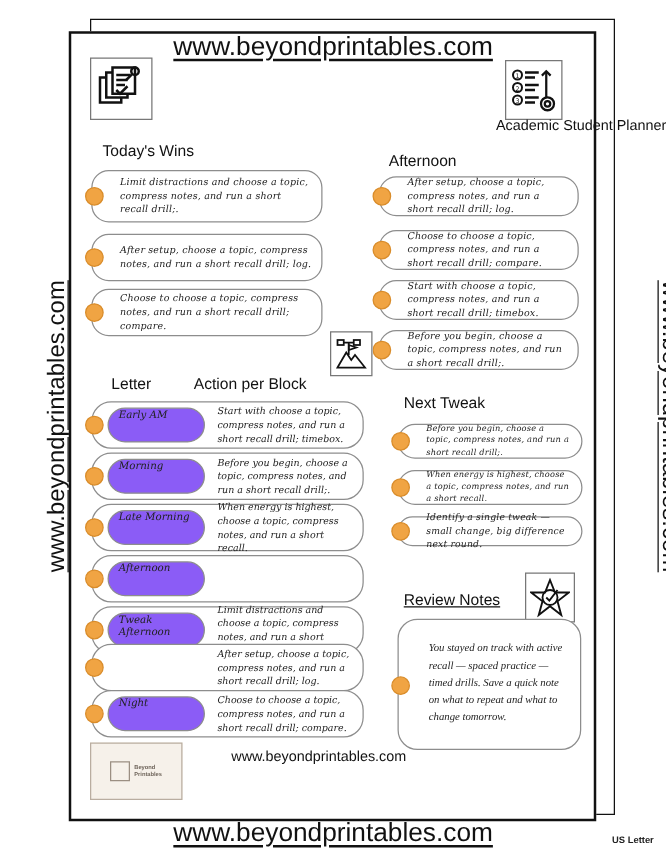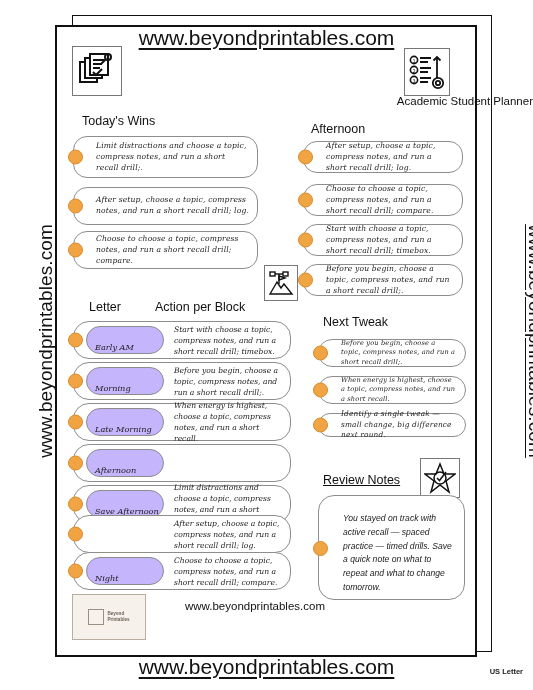--- a/index.html
+++ b/index.html
@@ -80,41 +80,41 @@
     left:-6px;top:50%;transform:translateY(-50%);
   }
 
   
   .blk{
     position:absolute;border:1px solid #8d8d8d;border-radius:16px;background:#fff;
     box-sizing:border-box;
   }
   .blk .cap{
     position:absolute;left:12px;top:50%;transform:translateY(-50%);
-    width:78px;height:28px;border:1px solid #8d8d8d;border-radius:14px;background:#c4b5fd;
-    display:flex;align-items:flex-end;padding-left:8px;box-sizing:border-box;
+    width:78px;height:28px;border:1px solid #8d8d8d;border-radius:14px;background:#8b5cf6;
+    display:flex;align-items:flex-start;padding-left:8px;box-sizing:border-box;
   }
   .blk .cap span{
     font-family:"DejaVu Serif", serif;font-style:italic;font-size:8.2px;color:#222;
     line-height:1.2;
   }
   .blk .act{
     position:absolute;left:100px;right:8px;top:50%;transform:translateY(-50%);
     font-family:"DejaVu Serif", serif;font-style:italic;
     font-size:7.6px;line-height:1.45;color:#222;
   }
 
   
   .note{
     position:absolute;border:1px solid #8d8d8d;border-radius:16px;background:#fff;
     box-sizing:border-box;
   }
   .note .txt{
     position:absolute;left:24px;right:12px;top:16px;
-    font-family:Liberation Sans, sans-serif;font-style:italic;
+    font-family:Liberation Serif, serif;font-style:italic;
     font-size:8.6px;line-height:1.6;color:#222;
   }
 
   
   .logo-box{
     position:absolute;left:72px;top:594px;width:72px;height:44px;
     border:1.3px solid #b9ada0;background:#f6f1ea;
     display:flex;align-items:center;justify-content:center;
   }
   .logo-inner{display:flex;align-items:center;gap:3px;}
@@ -256,21 +256,21 @@
   </div>
   <div class="blk" style="left:73px;top:444px;width:218px;height:38px;">
     <div class="dot"></div>
     <div class="cap">
         <span>Afternoon</span>
       </div>
   </div>
   <div class="blk" style="left:73px;top:485px;width:218px;height:38px;">
     <div class="dot"></div>
     <div class="cap">
-        <span>Save Afternoon</span>
+        <span>Tweak Afternoon</span>
       </div>
     <div class="act">Limit distractions and choose a topic, compress notes, and run a short recall drill;.</div>
   </div>
   <div class="blk" style="left:73px;top:515px;width:218px;height:38px;">
     <div class="dot"></div>
     <div class="act">After setup, choose a topic, compress notes, and run a short recall drill; log.</div>
   </div>
   <div class="blk" style="left:73px;top:552px;width:218px;height:38px;">
     <div class="dot"></div>
     <div class="cap">

